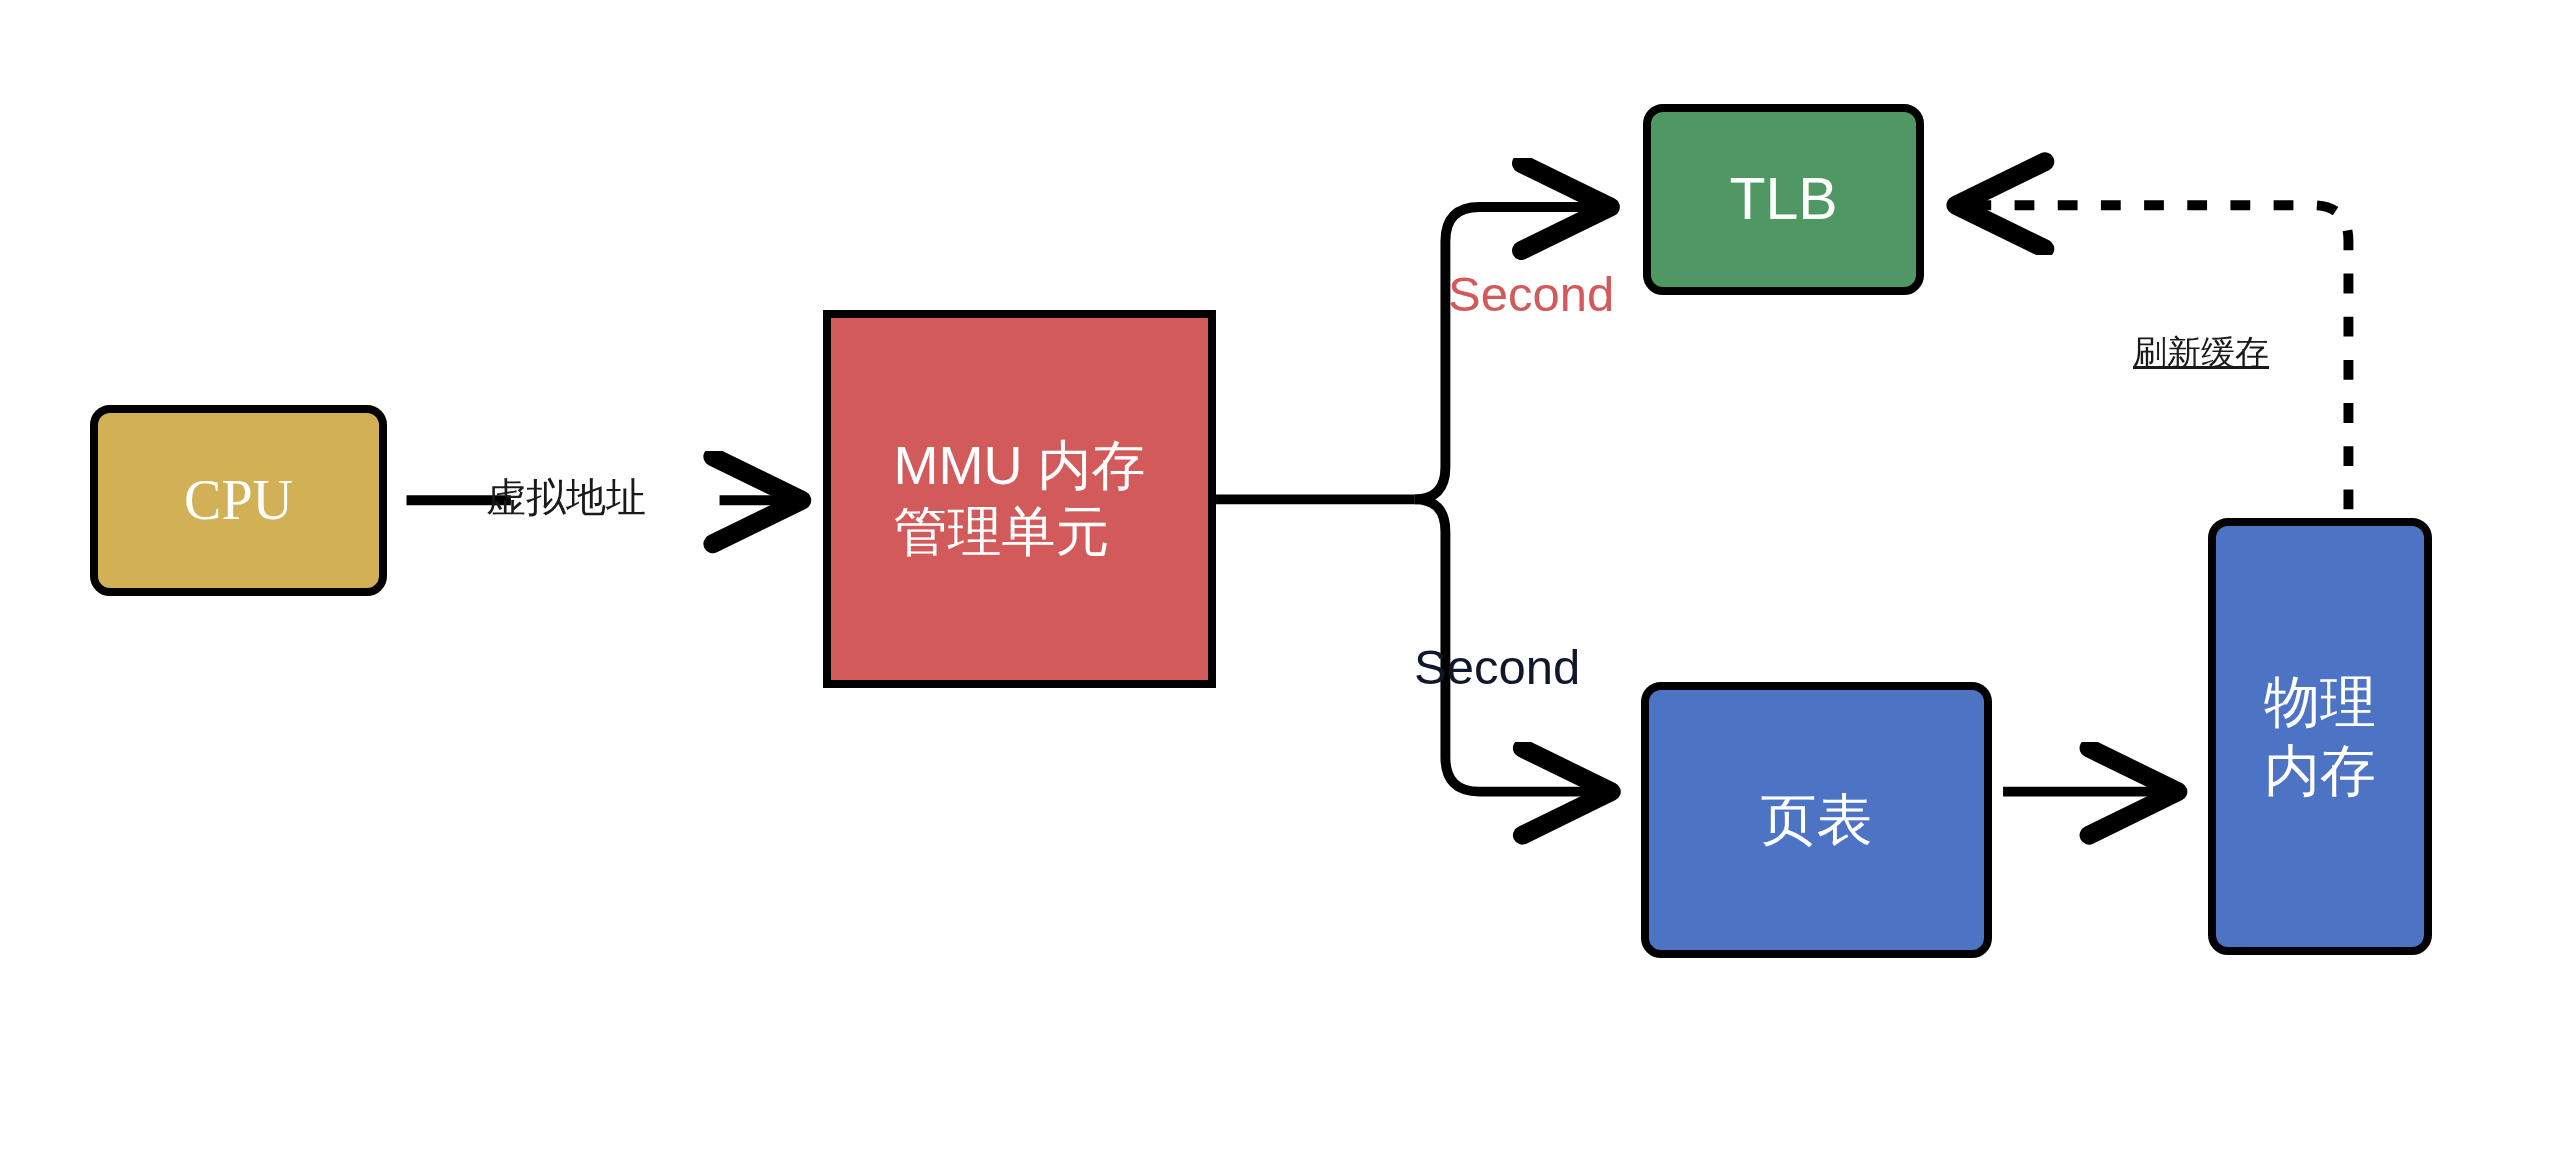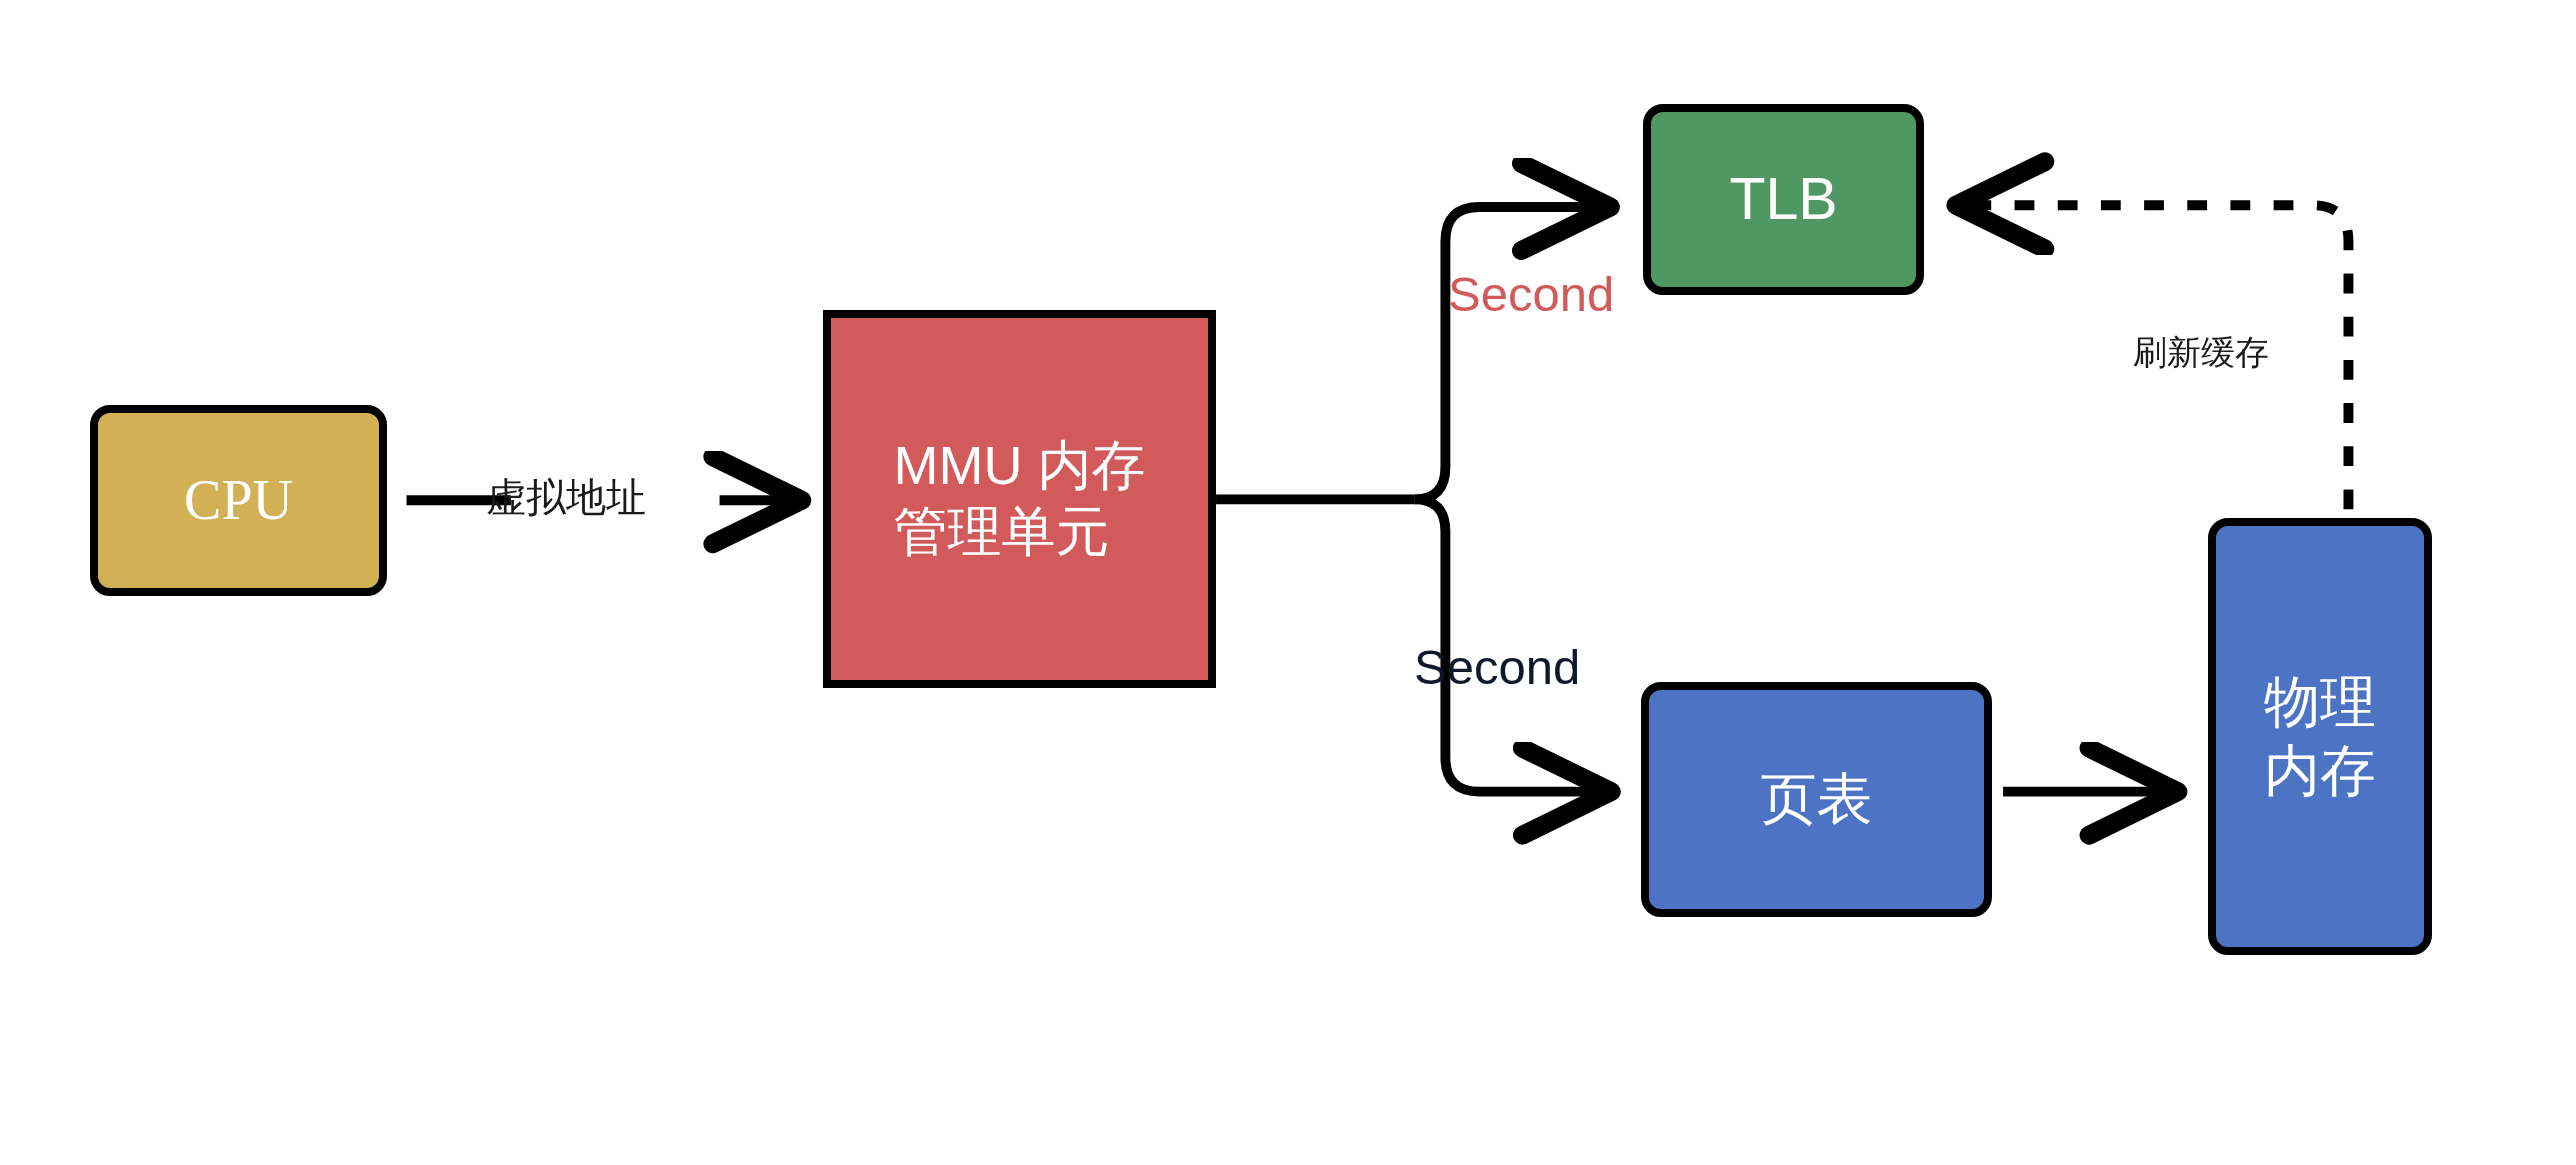--- a/index.html
+++ b/index.html
@@ -51,21 +51,21 @@
     left: 823px; top: 310px; width: 393px; height: 378px;
     background: #D25A5A;
     font-size: 54px;
   }
   #node-tlb {
     left: 1643px; top: 104px; width: 281px; height: 191px;
     background: #509863;
     font-size: 59px;
   }
   #node-pagetable {
-    left: 1641px; top: 682px; width: 351px; height: 235px;
+    left: 1641px; top: 682px; width: 351px; height: 276px;
     background: #4D74C4;
     font-size: 56px;
   }
   #node-physmem {
     left: 2208px; top: 518px; width: 224px; height: 437px;
     background: #4D74C4;
     font-size: 56px;
   }
 
   .edge-label {
@@ -85,20 +85,21 @@
   }
   #label-second {
     left: 1414px; top: 643px;
     font-size: 49px;
     color: #0f172a;
   }
   #label-flush-cache {
     left: 2133px; top: 335px;
     font-size: 34px;
     color: #1a1a1a;
+    text-decoration: underline;
   }
 
   #watermark {
     position: absolute;
     right: 40px;
     bottom: 16px;
     font-size: 38px;
     color: #e3e3e3;
     white-space: nowrap;
     user-select: none;

